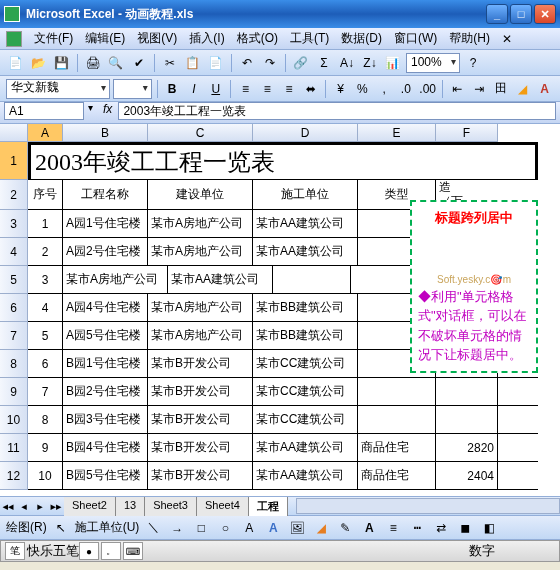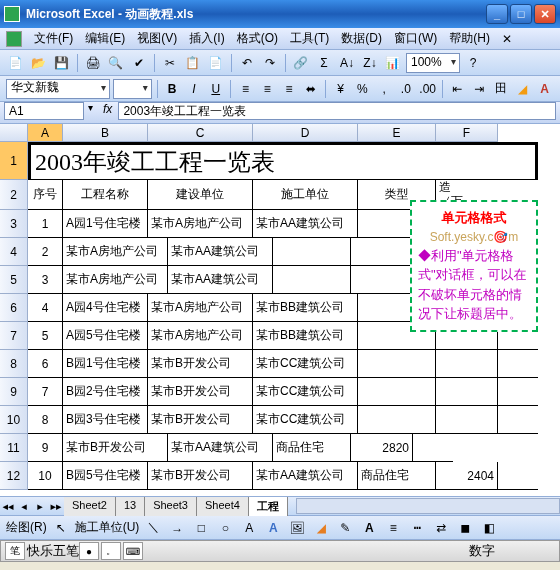--- a/index.html
+++ b/index.html
@@ -28,21 +28,21 @@
 .colhead { }
 .body-row { display: flex; }
 .rowhead { width: 28px; background: linear-gradient(to right,#f4f7fd,#d5e0f3); border-right: 1px solid #9caecd; border-bottom: 1px solid #9caecd; font-size: 12px; display: flex; align-items: center; justify-content: center; }
 .cell { border-right: 1px solid #000; border-bottom: 1px solid #000; font-size: 12px; padding: 0 3px; display: flex; align-items: center; overflow: hidden; white-space: nowrap; }
 .title-cell { font-family: "KaiTi","STKaiti",serif; font-size: 24px; padding: 2px 4px; }
 .w-a { width: 35px; } .w-b { width: 85px; } .w-c { width: 105px; } .w-d { width: 105px; } .w-e { width: 78px; } .w-f { width: 62px; } .w-g { width: 40px; }
 .center { justify-content: center; }
 .right { justify-content: flex-end; }
 .callout { position: absolute; right: 22px; top: 76px; width: 128px; border: 2px dashed #00b050; background: #fff; padding: 6px; font-size: 13px; line-height: 1.5; }
 .callout .ct { color: #ff0000; font-weight: bold; text-align: center; }
-.callout .watermark { color: #c9a45b; font-size: 12px; text-align: center; }
+.callout .watermark { color: #c9a45b; font-size: 10px; text-align: center; margin-top: 44px; }
 .callout .ctext { color: #c000c0; }
 .callout .diamond { color: #c000c0; }
 .tabbar { height: 20px; background: linear-gradient(#e3ecfb,#c2d8f5); display: flex; align-items: center; border-top: 1px solid #93aed8; border-bottom: 1px solid #93aed8; font-size: 11px; }
 .tabnav { width: 16px; height: 16px; display: flex; align-items: center; justify-content: center; }
 .tab { padding: 2px 8px; background: #e8e8e8; border-right: 1px solid #888; }
 .tab.active { background: #fff; font-weight: bold; }
 .drawbar { height: 24px; background: linear-gradient(#e3ecfb,#c2d8f5); display: flex; align-items: center; padding: 2px 6px; gap: 4px; font-size: 12px; border-bottom: 1px solid #93aed8; }
 .ime { height: 22px; background: linear-gradient(#f0f0f0,#d8d8d8); display: flex; align-items: center; padding: 0 4px; font-size: 13px; border: 1px solid #999; }
 .ime-btn { width: 20px; height: 18px; border: 1px solid #999; background: #fff; margin-right: 2px; display: flex; align-items: center; justify-content: center; font-size: 10px; }
 .scroll-h { height:16px; background:#d8e2f3; flex:1; margin-left:8px; border:1px solid #9caecd; position:relative;}
@@ -173,20 +173,21 @@
   <div class="cell w-b">A园1号住宅楼</div>
   <div class="cell w-c">某市A房地产公司</div>
   <div class="cell w-d">某市AA建筑公司</div>
   <div class="cell w-e"></div>
   <div class="cell w-f right"></div>
   <div class="cell w-g" style="border-right:none"></div>
       </div>
       <div class="body-row" style="height: 28px;">
         <div class="rowhead">4</div>
   <div class="cell w-a center">2</div>
+  <div class="cell w-b">A园2号住宅楼</div>
   <div class="cell w-c">某市A房地产公司</div>
   <div class="cell w-d">某市AA建筑公司</div>
   <div class="cell w-e"></div>
   <div class="cell w-f right"></div>
   <div class="cell w-g" style="border-right:none"></div>
       </div>
       <div class="body-row" style="height: 28px;">
         <div class="rowhead">5</div>
   <div class="cell w-a center">3</div>
   <div class="cell w-c">某市A房地产公司</div>
@@ -241,40 +242,41 @@
   <div class="cell w-b">B园3号住宅楼</div>
   <div class="cell w-c">某市B开发公司</div>
   <div class="cell w-d">某市CC建筑公司</div>
   <div class="cell w-e"></div>
   <div class="cell w-f right"></div>
   <div class="cell w-g" style="border-right:none"></div>
       </div>
       <div class="body-row" style="height: 28px;">
         <div class="rowhead">11</div>
   <div class="cell w-a center">9</div>
+  <div class="cell w-b">B园4号住宅楼</div>
   <div class="cell w-c">某市B开发公司</div>
   <div class="cell w-d">某市AA建筑公司</div>
   <div class="cell w-e">商品住宅</div>
   <div class="cell w-f right">2820</div>
   <div class="cell w-g" style="border-right:none"></div>
       </div>
       <div class="body-row" style="height: 28px;">
         <div class="rowhead">12</div>
   <div class="cell w-a center">10</div>
   <div class="cell w-b">B园5号住宅楼</div>
   <div class="cell w-c">某市B开发公司</div>
   <div class="cell w-d">某市AA建筑公司</div>
   <div class="cell w-e">商品住宅</div>
   <div class="cell w-f right">2404</div>
   <div class="cell w-g" style="border-right:none"></div>
       </div>
     </div>
 
   <div class="callout">
-    <div class="ct">单元格格式</div>
+    <div class="ct">标题跨列居中</div>
     <div class="watermark">Soft.yesky.c🎯m</div>
     <div class="ctext"><span class="diamond">◆</span><span>利用"单元格格式"对话框，可以在不破坏单元格的情况下让标题居中。</span></div>
   </div>
 </div>
 
 <div class="tabbar">
   <div class="tabnav">◂◂</div>
   <div class="tabnav">◂</div>
   <div class="tabnav">▸</div>
   <div class="tabnav">▸▸</div>

